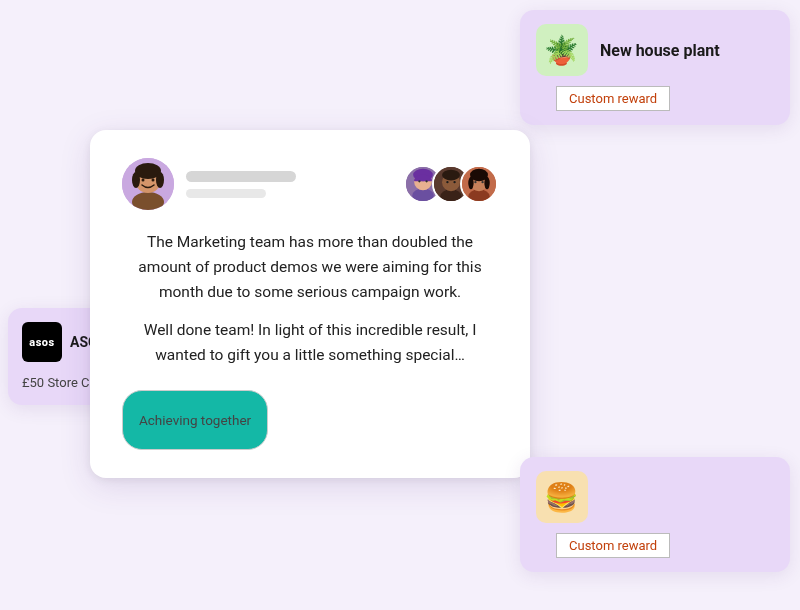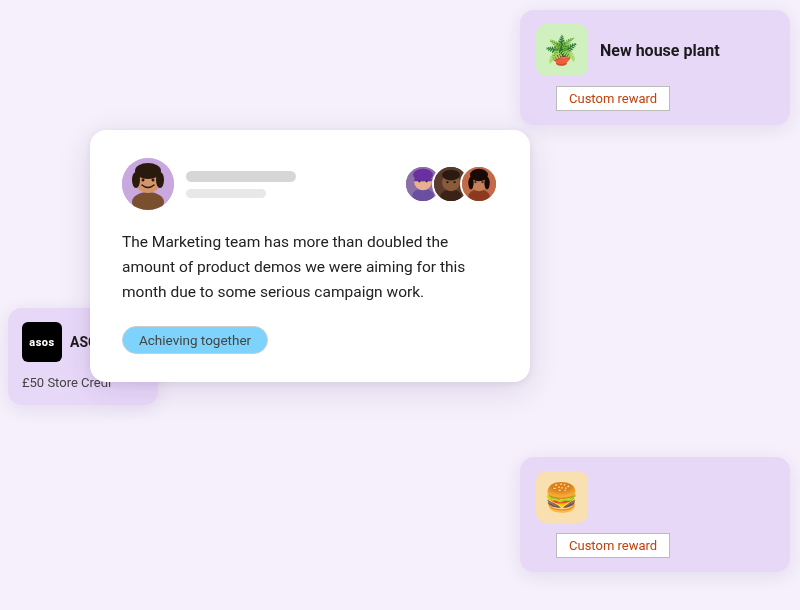--- a/index.html
+++ b/index.html
@@ -17,20 +17,21 @@
     .main-card {
       position: absolute;
       top: 130px;
       left: 90px;
       width: 440px;
       background: #fff;
       border-radius: 16px;
       padding: 28px 32px 28px 32px;
       box-shadow: 0 8px 32px rgba(80,40,120,0.13), 0 2px 8px rgba(0,0,0,0.07);
       z-index: 10;
+      text-align: center;
     }
 
     .main-card-header {
       display: flex;
       align-items: center;
       justify-content: space-between;
       margin-bottom: 20px;
     }
 
     .header-left {
@@ -109,24 +110,24 @@
 
     .tags {
       display: flex;
       gap: 10px;
       flex-wrap: wrap;
     }
 
     .tag {
       border: 1.5px solid #ccc;
       border-radius: 20px;
-      padding: 5px 16px;
+      padding: 21px 16px;
       font-size: 13.5px;
       color: #444;
-      background: #7dd3fc;
+      background: #14b8a6;
     }
 
     
     .card-top-right {
       position: absolute;
       top: 10px;
       right: 10px;
       width: 270px;
       background: #e8d8f8;
       border-radius: 14px;
@@ -333,20 +334,21 @@
           <ellipse cx="28" cy="18" rx="3" ry="7" fill="#1a0a05"></ellipse>
           <circle cx="15" cy="17" r="1.3" fill="#333"></circle>
           <circle cx="23" cy="17" r="1.3" fill="#333"></circle>
         </svg>
       </div>
     </div>
   </div>
 
   <div class="main-card-body">
     <p>The Marketing team has more than doubled the amount of product demos we were aiming for this month due to some serious campaign work.</p>
+    <p>Well done team! In light of this incredible result, I wanted to gift you a little something special…</p>
   </div>
 
   <div class="tags">
     <span class="tag">Achieving together</span>
   </div>
 </div>
 
 <div class="card-bottom-right">
   <div class="card-inner-row">
     <div class="reward-img reward-img-food">🍔</div>

